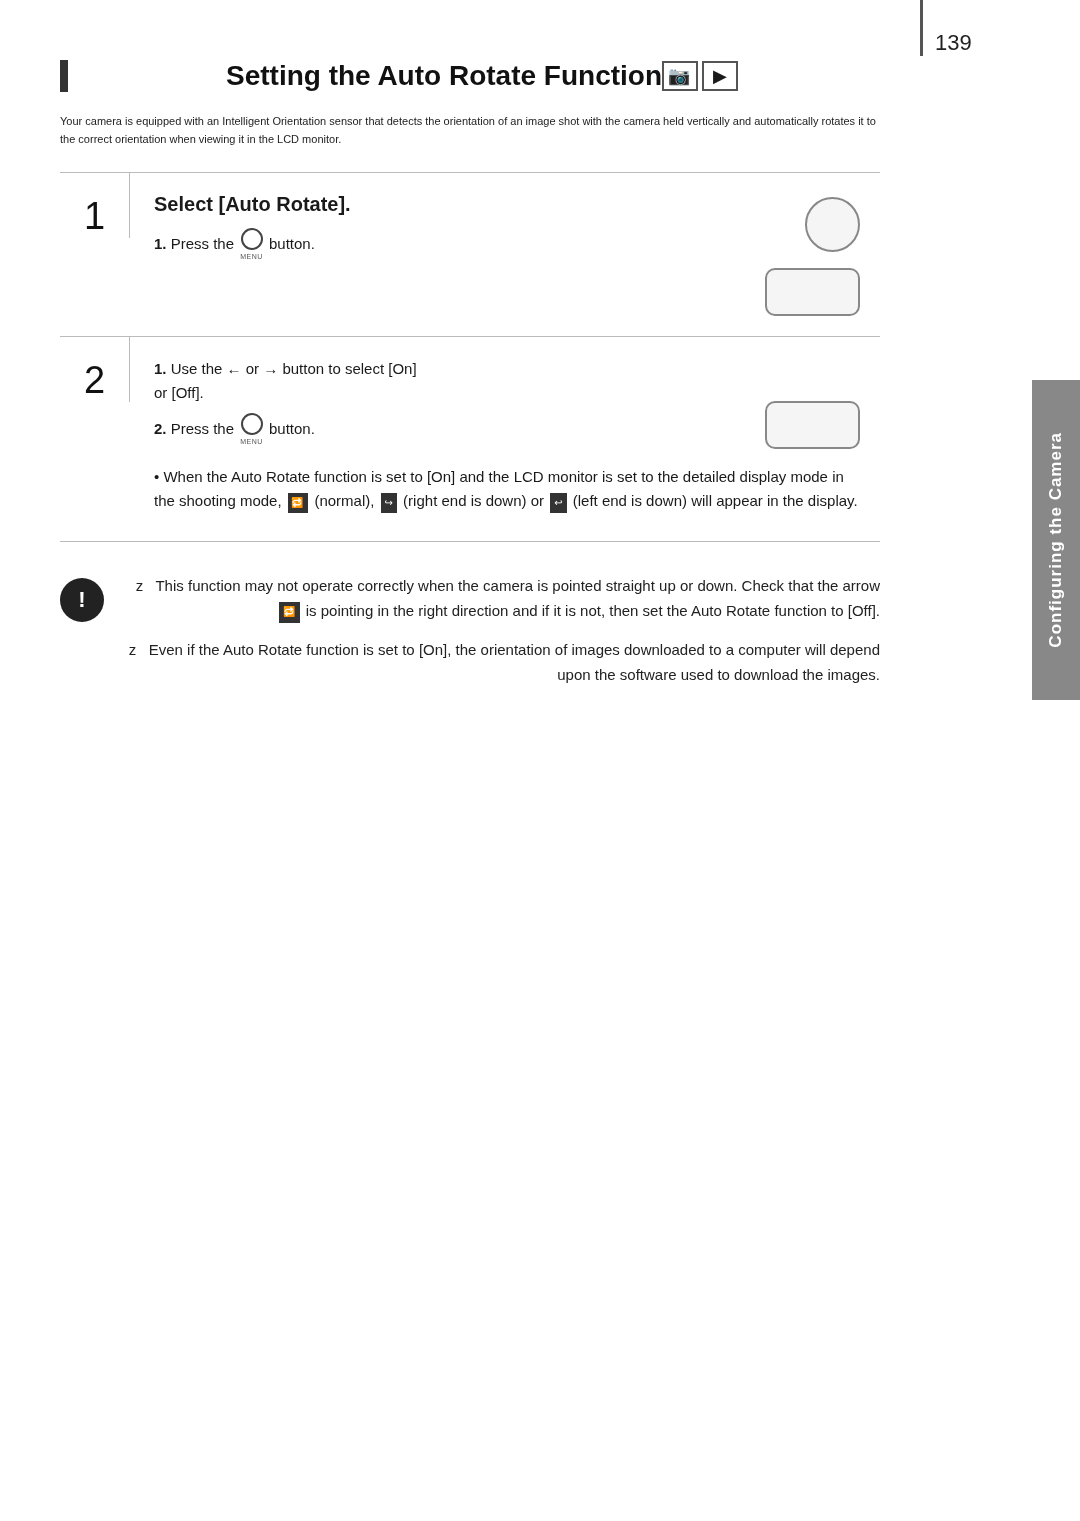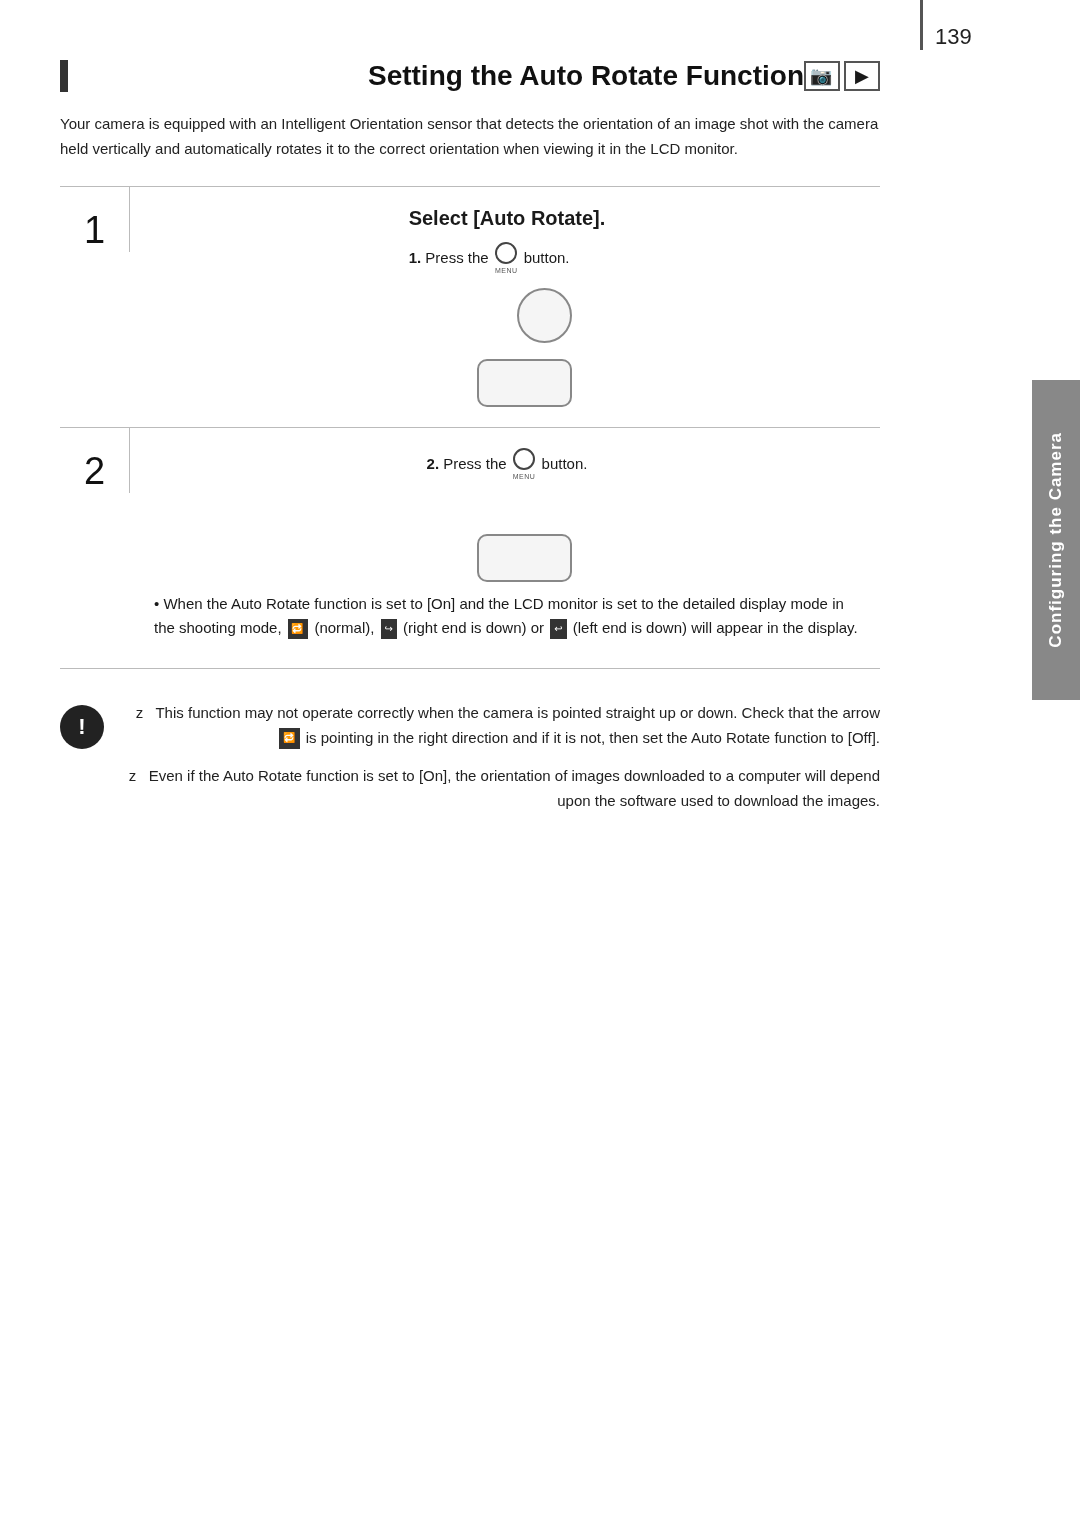--- a/index.html
+++ b/index.html
@@ -19,21 +19,21 @@
       background: #fff;
       position: relative;
       padding: 0;
     }
 
     .page-number-section {
       position: absolute;
       top: 0;
       right: 0;
       width: 160px;
-      padding-top: 16px;
+      padding-top: 22px;
       display: flex;
       align-items: flex-start;
       border-left: 3px solid #555;
     }
 
     .page-number {
       font-size: 22px;
       font-weight: normal;
       color: #222;
       padding-left: 12px;
@@ -66,21 +66,21 @@
     
     .main-content {
       padding: 50px 100px 50px 60px;
       max-width: 980px;
     }
 
     
     .header-section {
       display: flex;
       align-items: center;
-      justify-content: flex-end;
+      justify-content: center;
       border-left: 8px solid #333;
       padding-left: 16px;
       margin-bottom: 20px;
       margin-top: 10px;
     }
 
     .page-title {
       font-size: 28px;
       font-weight: bold;
       color: #111;
@@ -98,21 +98,21 @@
       font-size: 18px;
       display: inline-flex;
       align-items: center;
       justify-content: center;
       width: 36px;
       height: 30px;
     }
 
     
     .intro-text {
-      font-size: 15px;
+      font-size: 11px;
       line-height: 1.65;
       color: #222;
       margin-bottom: 24px;
       max-width: 840px;
     }
 
     
     .steps-container {
       border-top: 1.5px solid #bbb;
     }
@@ -136,23 +136,22 @@
       border-right: 1.5px solid #bbb;
     }
 
     .step-content-col {
       flex: 1;
       padding: 20px 20px 20px 24px;
     }
 
     .step-with-image {
       display: flex;
-      align-items: center;
+      align-items: flex-start;
       justify-content: space-between;
-      flex-direction: column;
     }
 
     .step-text-block {
       flex: 1;
       max-width: 560px;
     }
 
     .step-images-col {
       display: flex;
       flex-direction: column;
@@ -292,20 +291,24 @@
         </div>
       </div>
 
       <div class="step-row">
         <div class="step-number-col">2</div>
         <div class="step-content-col">
 
           <div class="step-with-image">
             <div class="step-text-block">
 
+              <div class="step-item">
+                <strong>1.</strong> Use the ← or → button to select [On]<br>
+                or [Off].
+              </div>
 
               <div class="step-item">
                 <strong>2.</strong> Press the
                 <span style="display:inline-flex; flex-direction:column; align-items:center; vertical-align:middle; margin:0 2px;">
                   <span style="display:inline-block; border:2px solid #444; border-radius:50%; width:22px; height:22px; vertical-align:middle;"></span>
                   <span style="font-size:7px; color:#555; letter-spacing:0.5px; margin-top:1px;">MENU</span>
                 </span>
                 button.
               </div>
             </div>

